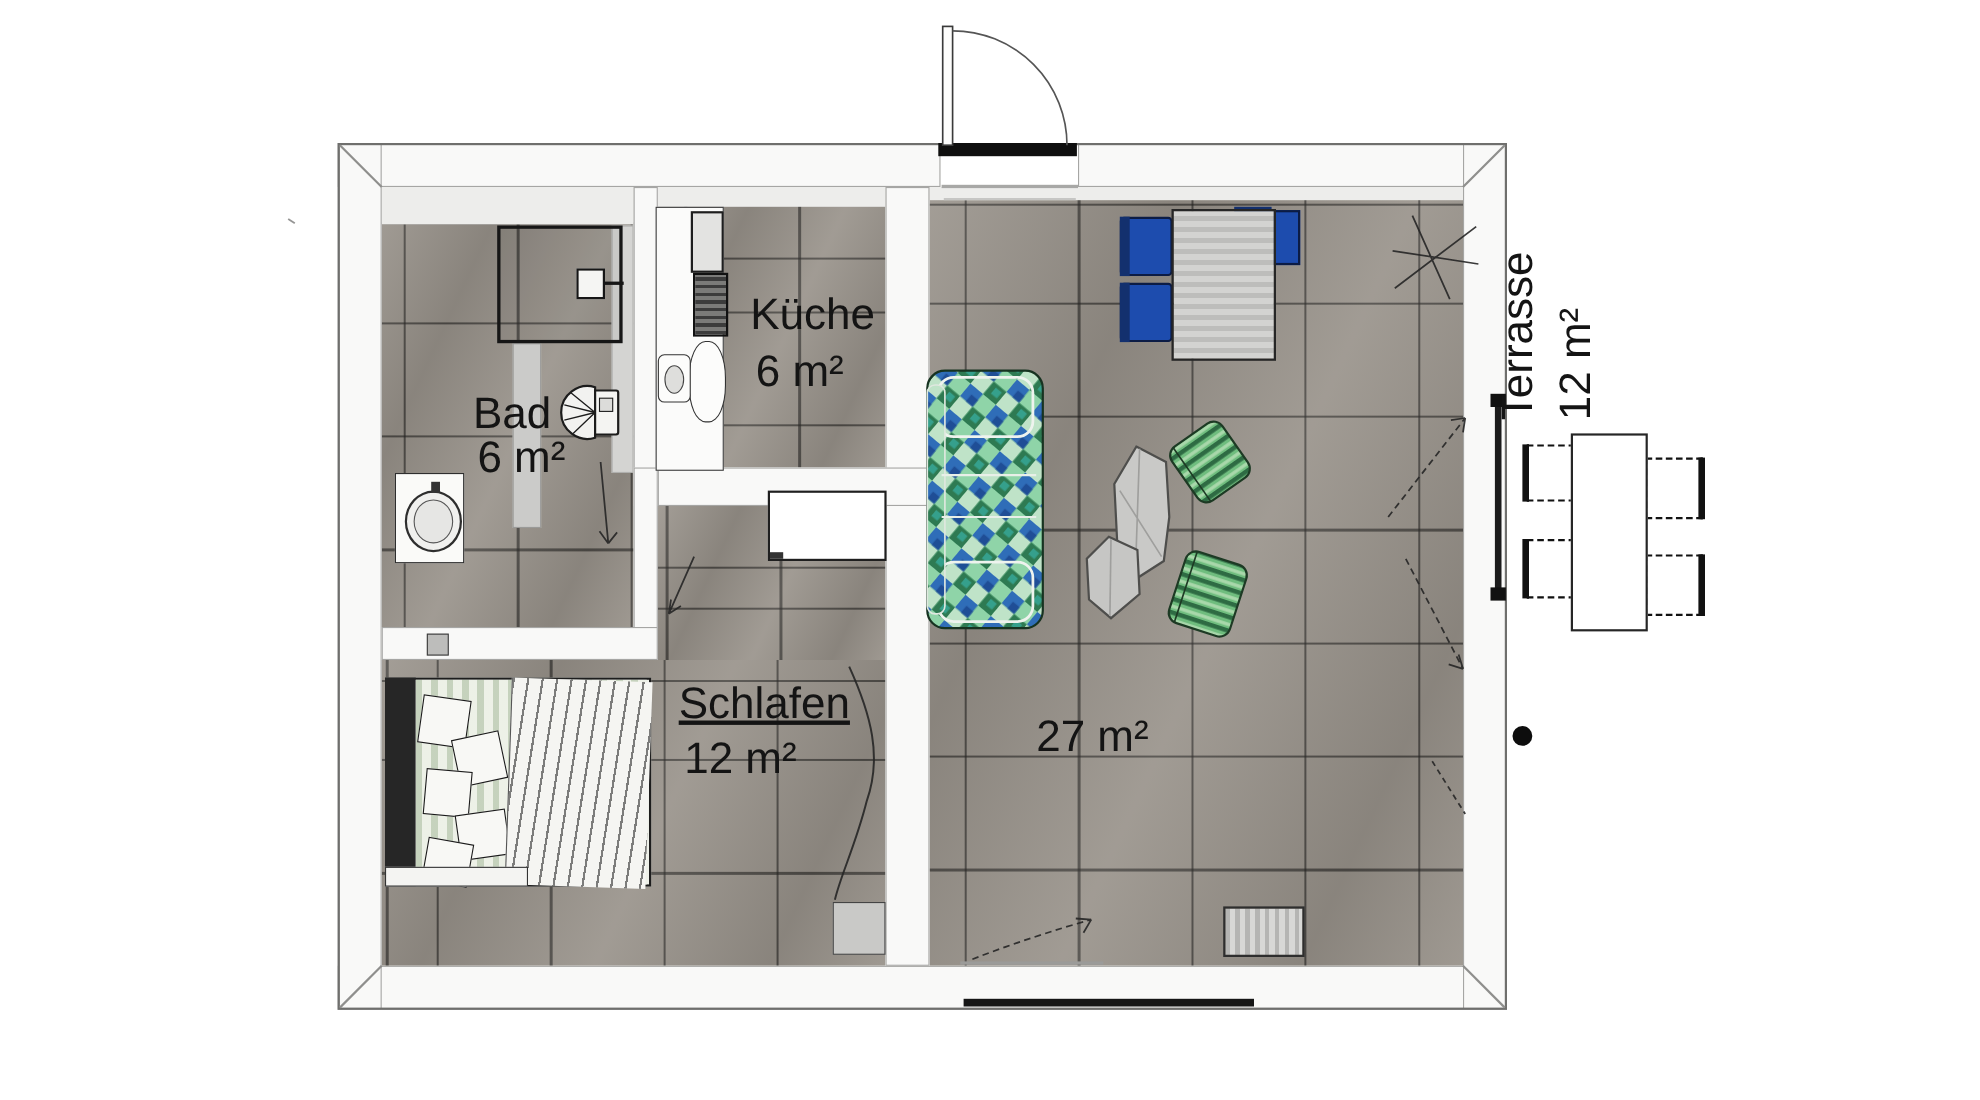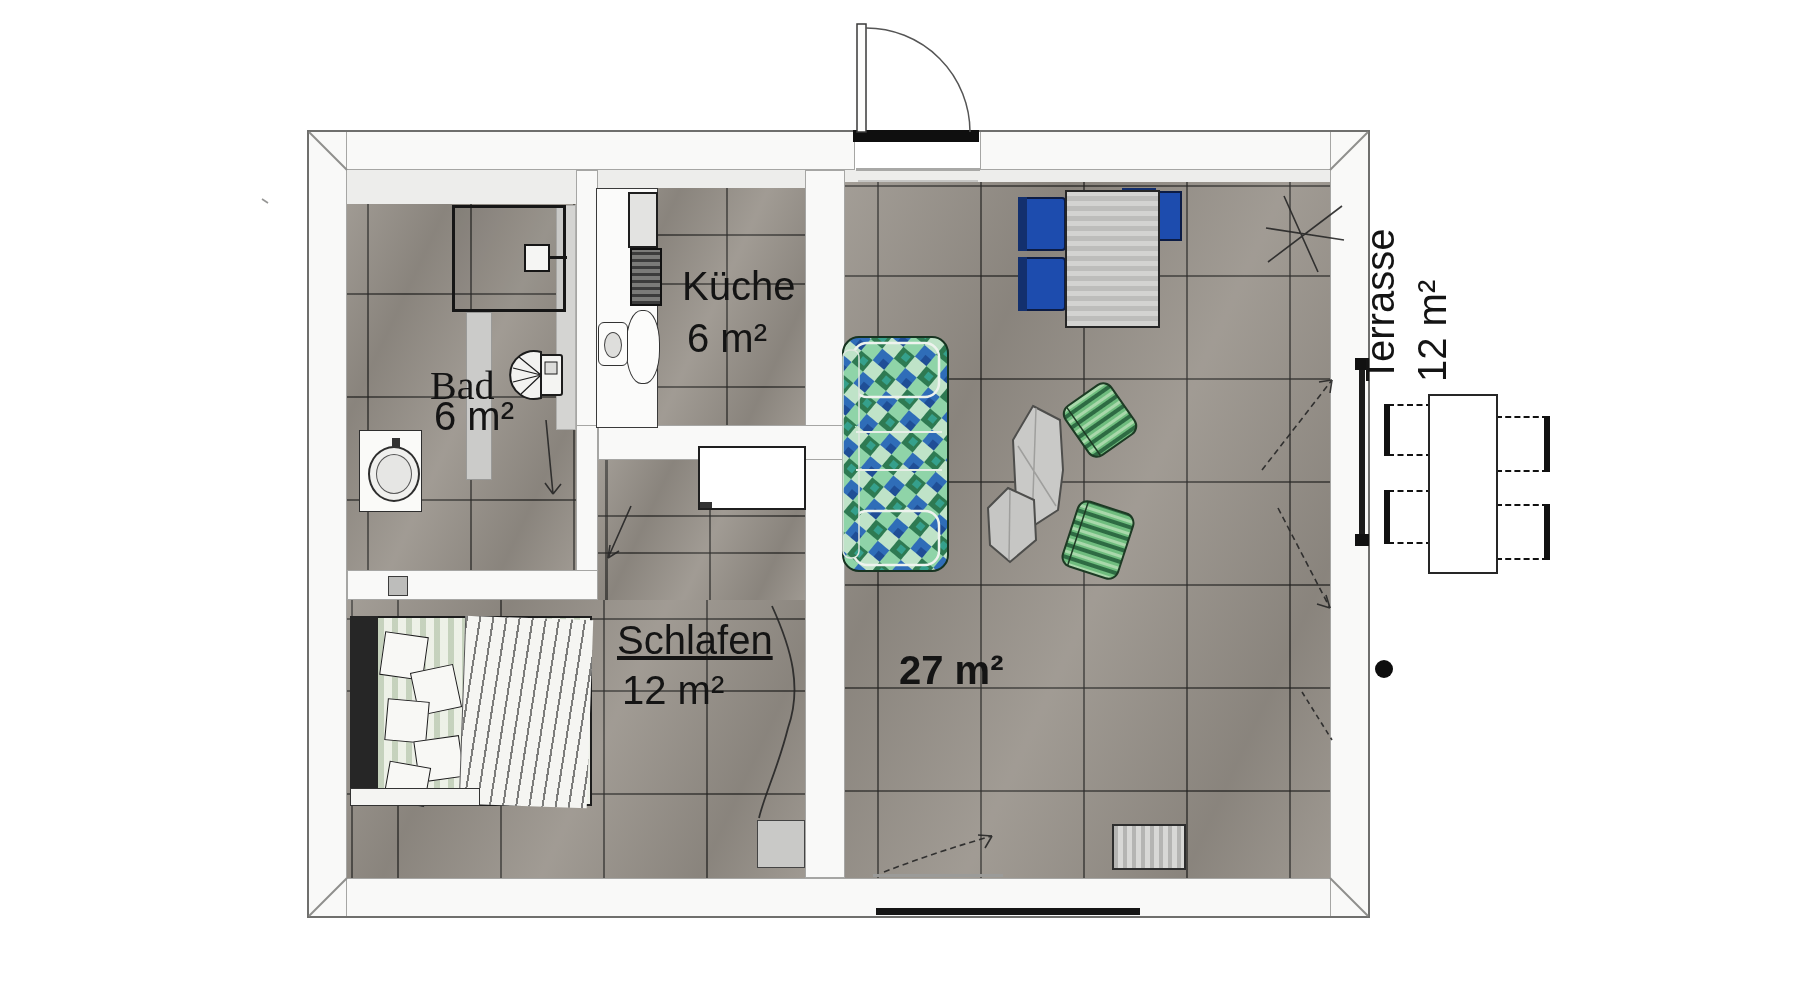--- a/index.html
+++ b/index.html
@@ -188,23 +188,23 @@
       <path d="M1302,692 L1332,740" stroke-dasharray="5 4"></path>
       <path d="M884,872 C920,858 960,845 992,836" stroke-dasharray="6 4"></path>
       <path d="M992,836 l-14,-1 M992,836 l-7,12"></path>
       <path d="M546,420 L553,494 M553,494 l-8,-11 M553,494 l8,-10"></path>
       <path d="M772,606 C792,650 802,688 788,728 C778,768 764,796 759,818" stroke-width="1.8"></path>
       <path d="M631,506 L608,558 M608,558 l2,-13 M608,558 l11,-7"></path>
       <path d="M262,199 L268,203" stroke="#8a8a88"></path>
     </g>
   </svg>
 
-  <div class="rlabel" style="left:430px;top:364px;font-family:Liberation Serif, serif;">Bad</div>
+  <div class="rlabel" style="left:430px;top:354px;">Bad</div>
   <div class="rlabel" style="left:434px;top:394px;">6 m²</div>
   <div class="rlabel" style="left:682px;top:264px;">Küche</div>
   <div class="rlabel" style="left:687px;top:316px;">6 m²</div>
   <div class="rlabel" style="left:617px;top:618px;text-decoration:underline;">Schlafen</div>
   <div class="rlabel" style="left:622px;top:668px;">12 m²</div>
-  <div class="rlabel" style="left:899px;top:648px;font-weight:bold;">27 m²</div>
+  <div class="rlabel" style="left:942px;top:648px;">27 m²</div>
   <div class="vlabel" style="left:1400px;top:342px;">Terrasse</div>
   <div class="vlabel" style="left:1452px;top:342px;">12 m²</div>
 
 </div>
 
 </body></html>

